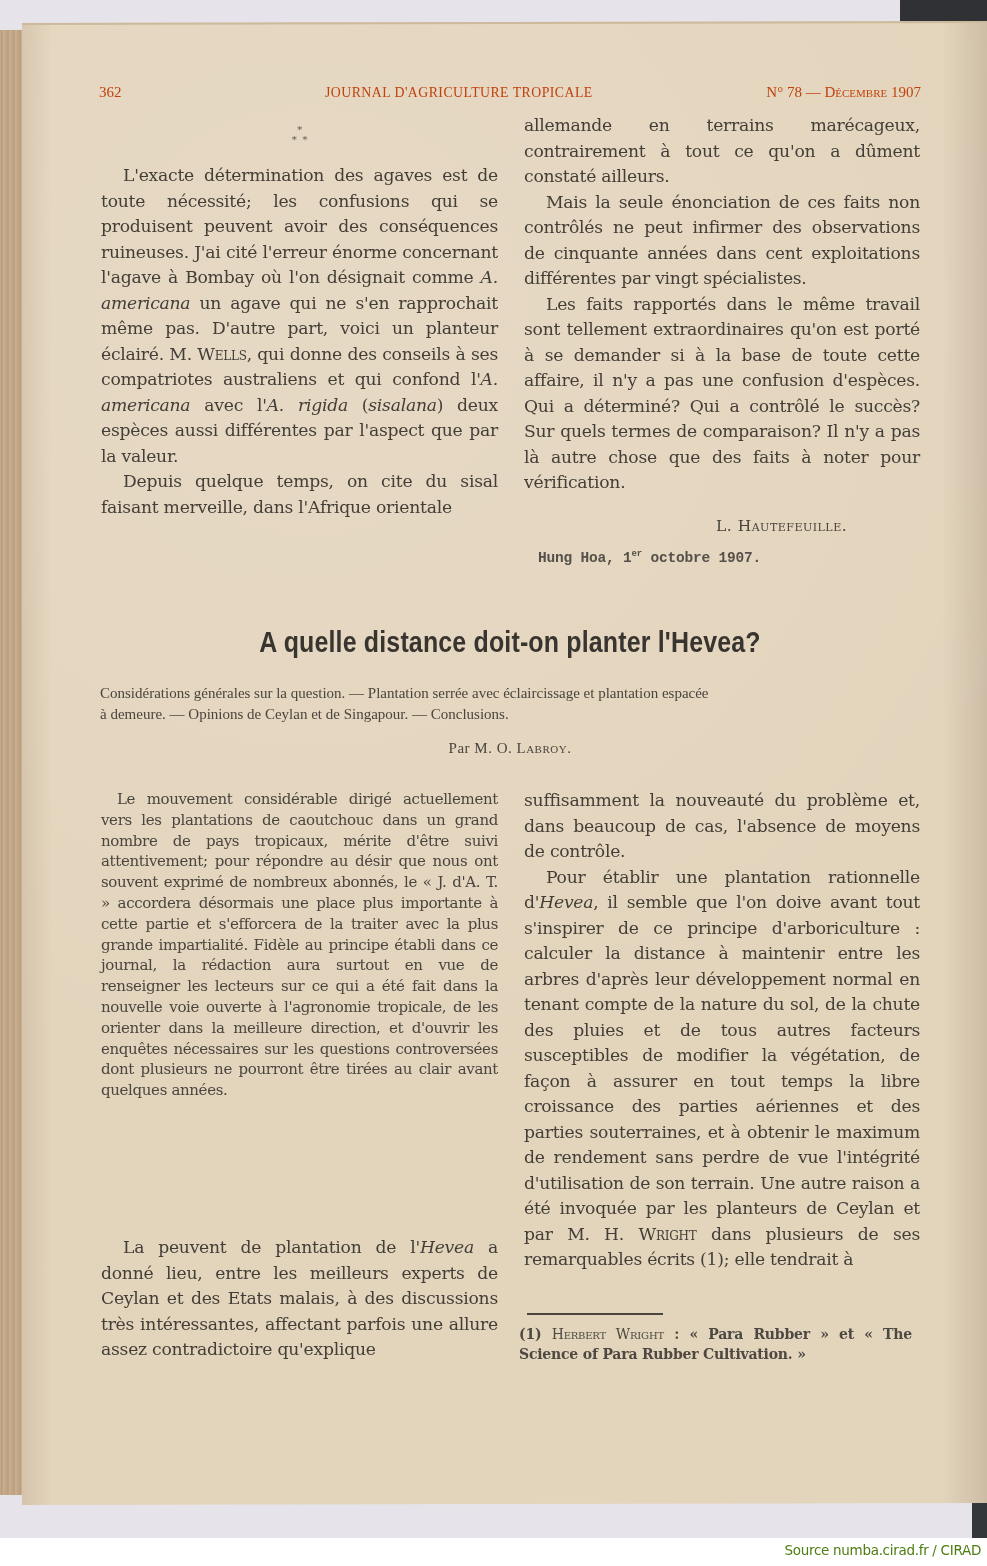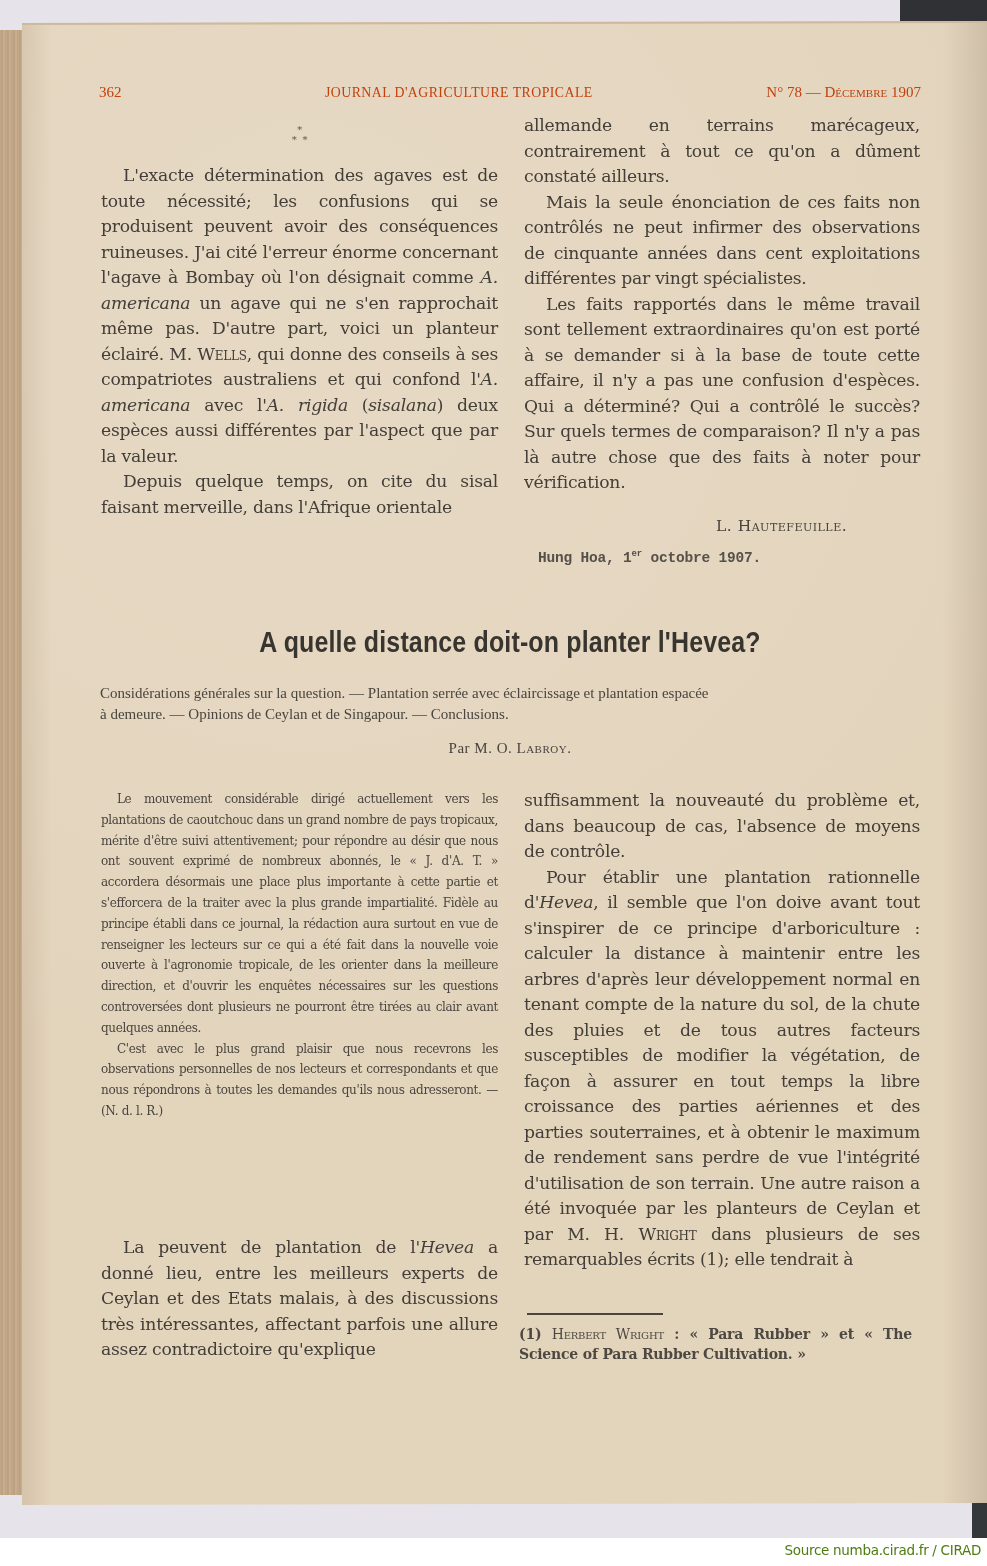--- a/index.html
+++ b/index.html
@@ -97,21 +97,21 @@
       font-family: "Liberation Serif", "DejaVu Serif", serif;
     }
     .byline {
       position: absolute; left: 90px; top: 740px; width: 840px; text-align: center;
       font-size: 15px; color: #4a453e; letter-spacing: 0.5px;
       font-family: "Liberation Serif", "DejaVu Serif", serif;
     }
 
     .editor-note {
       position: absolute; left: 101px; top: 789px; width: 397px;
-      font-size: 12px; line-height: 20.8px; text-align: justify; color: #4a453f;
+      font-size: 15px; line-height: 20.8px; text-align: justify; color: #4a453f;
       font-family: "DejaVu Serif", serif; letter-spacing: -0.35px;
     }
     .editor-note p { margin: 0; text-indent: 16px; }
 
     .col-c { left: 101px; top: 1235px; width: 397px; }
     .col-d { left: 524px; top: 788px; width: 396px; }
 
     .footnote-rule {
       position: absolute; left: 527px; top: 1313px; width: 136px; height: 0;
       border-top: 2px solid #4a453f;
@@ -155,21 +155,20 @@
 
 <div class="article-title">A quelle distance doit-on planter l'Hevea?</div>
 <div class="subtitle">
   <div>Considérations générales sur la question. — Plantation serrée avec éclaircissage et plantation espacée</div>
   <div>à demeure. — Opinions de Ceylan et de Singapour. — Conclusions.</div>
 </div>
 <div class="byline"><span>Par M. O. </span><span class="sc">Labroy.</span></div>
 
 <div class="editor-note">
   <p>Le mouvement considérable dirigé actuellement vers les plantations de caoutchouc dans un grand nombre de pays tropicaux, mérite d'être suivi attentivement; pour répondre au désir que nous ont souvent exprimé de nombreux abonnés, le « J. d'A. T. » accordera désormais une place plus importante à cette partie et s'efforcera de la traiter avec la plus grande impartialité. Fidèle au principe établi dans ce journal, la rédaction aura surtout en vue de renseigner les lecteurs sur ce qui a été fait dans la nouvelle voie ouverte à l'agronomie tropicale, de les orienter dans la meilleure direction, et d'ouvrir les enquêtes nécessaires sur les questions controversées dont plusieurs ne pourront être tirées au clair avant quelques années.</p>
-  <p>C'est avec le plus grand plaisir que nous recevrons les observations personnelles de nos lecteurs et correspondants et que nous répondrons à toutes les demandes qu'ils nous adresseront. — (N. d. l. R.)</p>
 </div>
 
 <div class="col col-c">
   <p class="indent"><span>La peuvent de plantation de l'</span><span class="ital">Hevea</span><span> a donné lieu, entre les meilleurs experts de Ceylan et des Etats malais, à des discussions très intéressantes, affectant parfois une allure assez contradictoire qu'explique</span></p>
 </div>
 
 <div class="col col-d">
   <p>suffisamment la nouveauté du problème et, dans beaucoup de cas, l'absence de moyens de contrôle.</p>
   <p class="indent"><span>Pour établir une plantation rationnelle d'</span><span class="ital">Hevea</span><span>, il semble que l'on doive avant tout s'inspirer de ce principe d'arboriculture : calculer la distance à maintenir entre les arbres d'après leur développement normal en tenant compte de la nature du sol, de la chute des pluies et de tous autres facteurs susceptibles de modifier la végétation, de façon à assurer en tout temps la libre croissance des parties aériennes et des parties souterraines, et à obtenir le maximum de rendement sans perdre de vue l'intégrité d'utilisation de son terrain. Une autre raison a été invoquée par les planteurs de Ceylan et par M. H. </span><span class="sc">Wright</span><span> dans plusieurs de ses remarquables écrits (1); elle tendrait à</span></p>
 </div>

